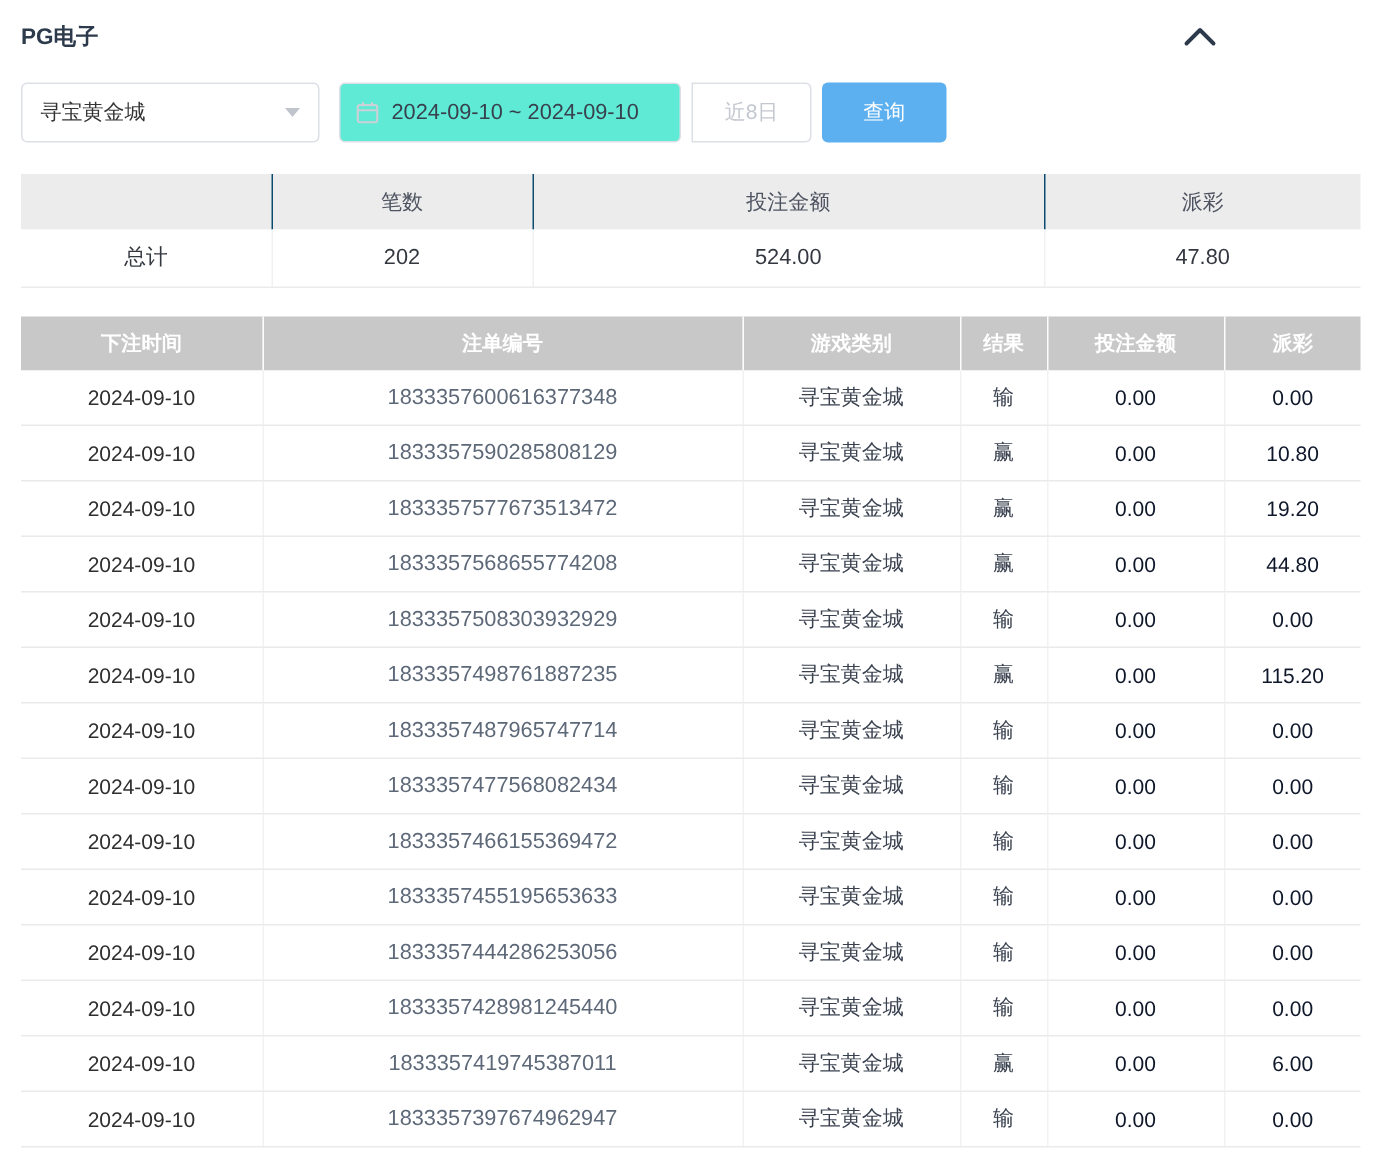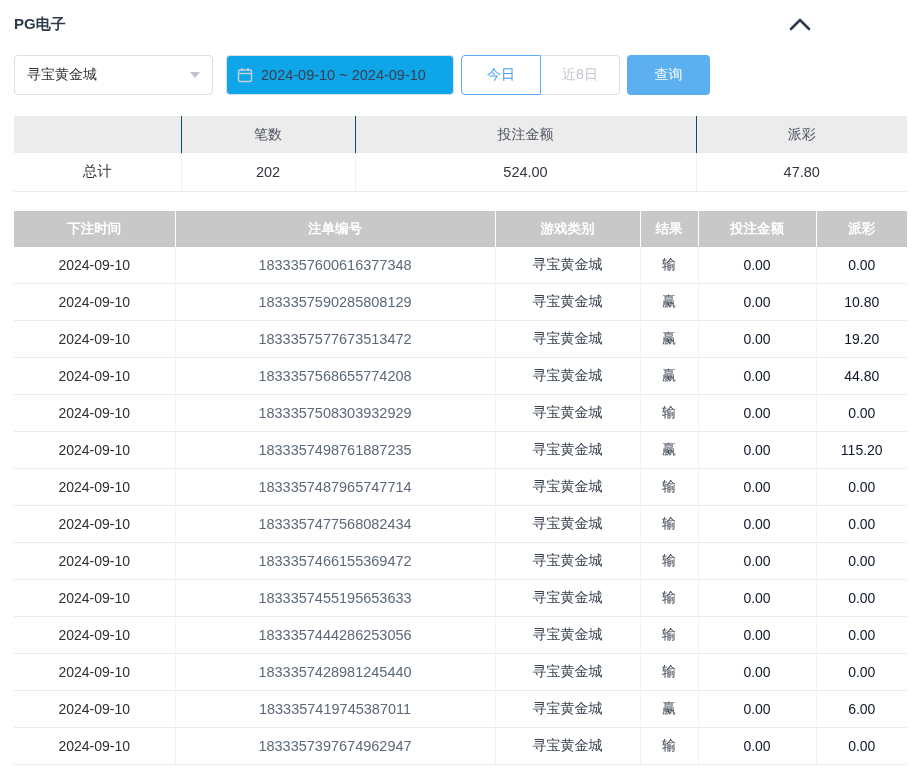--- a/index.html
+++ b/index.html
@@ -20,21 +20,21 @@
     display: flex; align-items: center; justify-content: space-between;
     padding: 0 12px; background: #fff; cursor: pointer;
   }
   .select-box .sel-text { font-size: 14px; color: #333; }
   .caret-down {
     width: 0; height: 0; border-left: 5px solid transparent; border-right: 5px solid transparent;
     border-top: 6px solid #c0c4cc;
   }
   .date-box {
     width: 228px; height: 40px; border: 1px solid #dcdfe6; border-radius: 4px;
-    display: flex; align-items: center; padding: 0 10px; margin-left: 13px; background: #0ea5e9; cursor: pointer;
+    display: flex; align-items: center; padding: 0 10px; margin-left: 13px; background: #5eead4; cursor: pointer;
   }
   .date-box .date-text { font-size: 14.5px; color: #38404e; margin-left: 8px; white-space: nowrap; }
   .btn-group { display: flex; margin-left: 7px; }
   .qbtn {
     width: 80px; height: 40px; background: #fff; border: 1px solid #dcdfe6;
     font-size: 14px; color: #c3c7cf; cursor: pointer; margin-left: -1px;
     font-family: "Liberation Sans", "DejaVu Sans", sans-serif;
   }
   .qbtn:first-child { border-radius: 4px 0 0 4px; margin-left: 0; }
   .qbtn:last-child { border-radius: 0 4px 4px 0; }
@@ -99,21 +99,20 @@
     <div class="date-box">
       <svg width="16" height="16" viewBox="0 0 16 16">
         <rect x="1.5" y="3" width="13" height="11.5" rx="1.5" fill="none" stroke="#ccd0d7" stroke-width="1.4"></rect>
         <line x1="1.5" y1="6.5" x2="14.5" y2="6.5" stroke="#ccd0d7" stroke-width="1.4"></line>
         <line x1="5" y1="1" x2="5" y2="4" stroke="#ccd0d7" stroke-width="1.4"></line>
         <line x1="11" y1="1" x2="11" y2="4" stroke="#ccd0d7" stroke-width="1.4"></line>
       </svg>
       <span class="date-text">2024-09-10 ~ 2024-09-10</span>
     </div>
     <div class="btn-group">
-        <button class="qbtn active">今日</button>
         <button class="qbtn">近8日</button>
       </div>
     <button class="search-btn">查询</button>
   </div>
 
   <table class="summary-table">
     <colgroup>
         <col style="width:167px">
         <col style="width:174px">
         <col style="width:341px">

